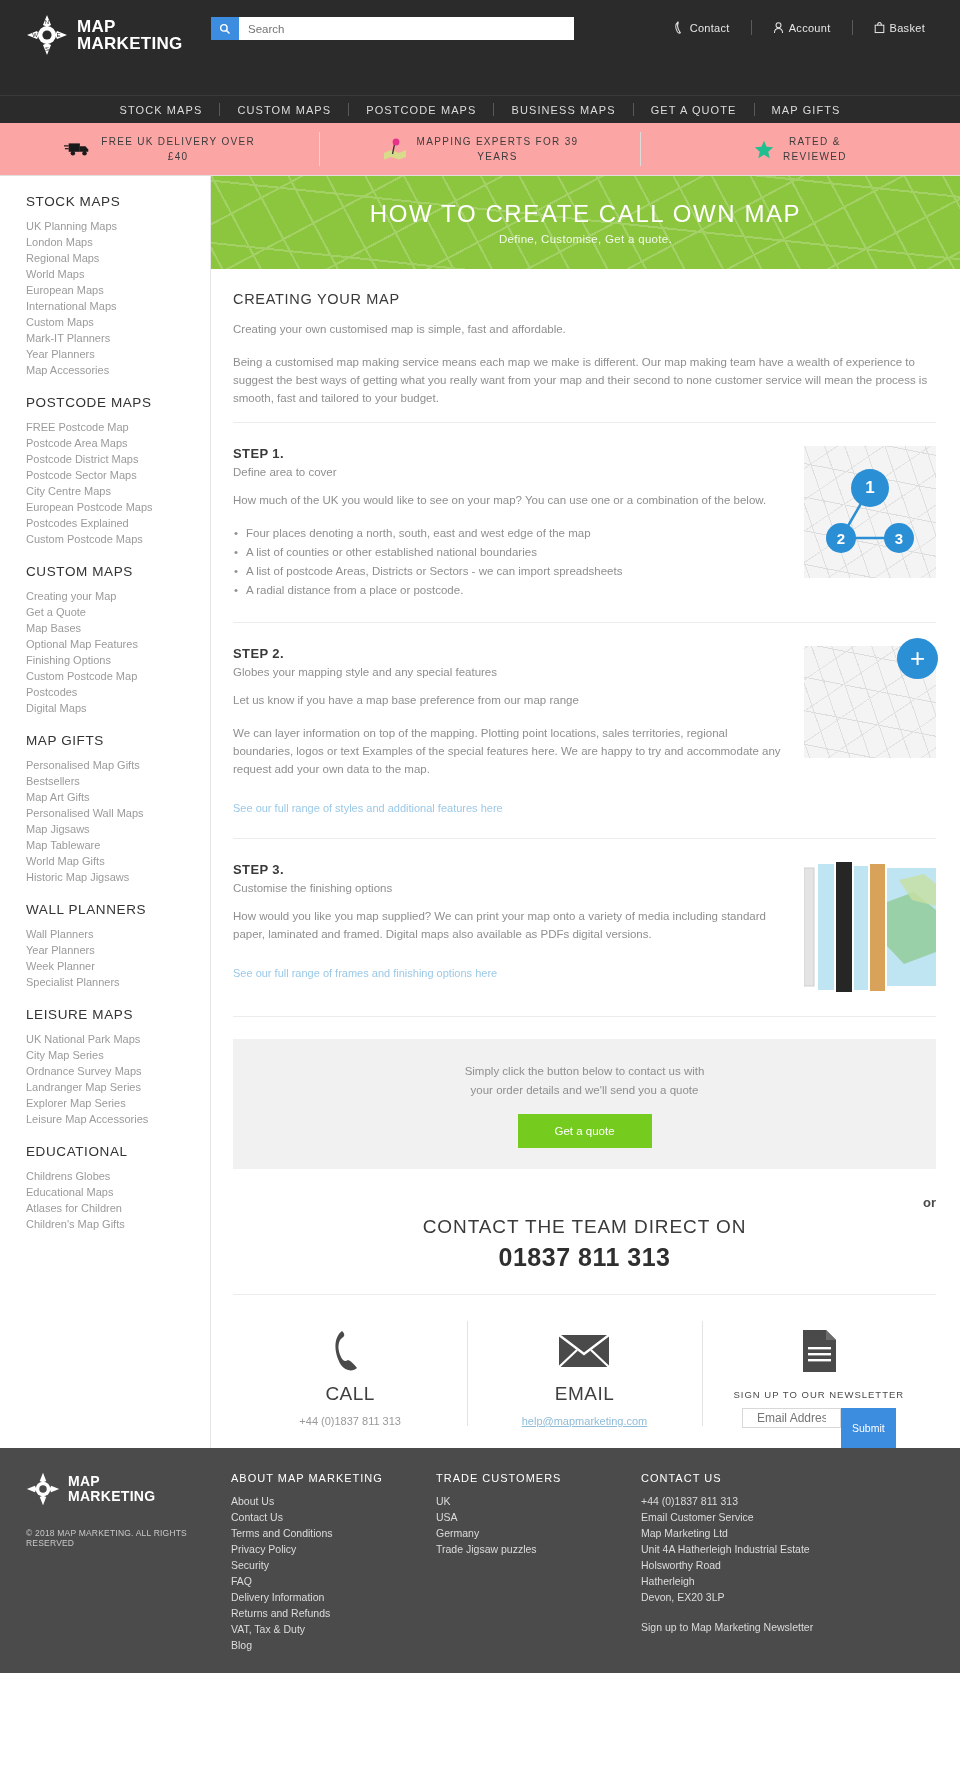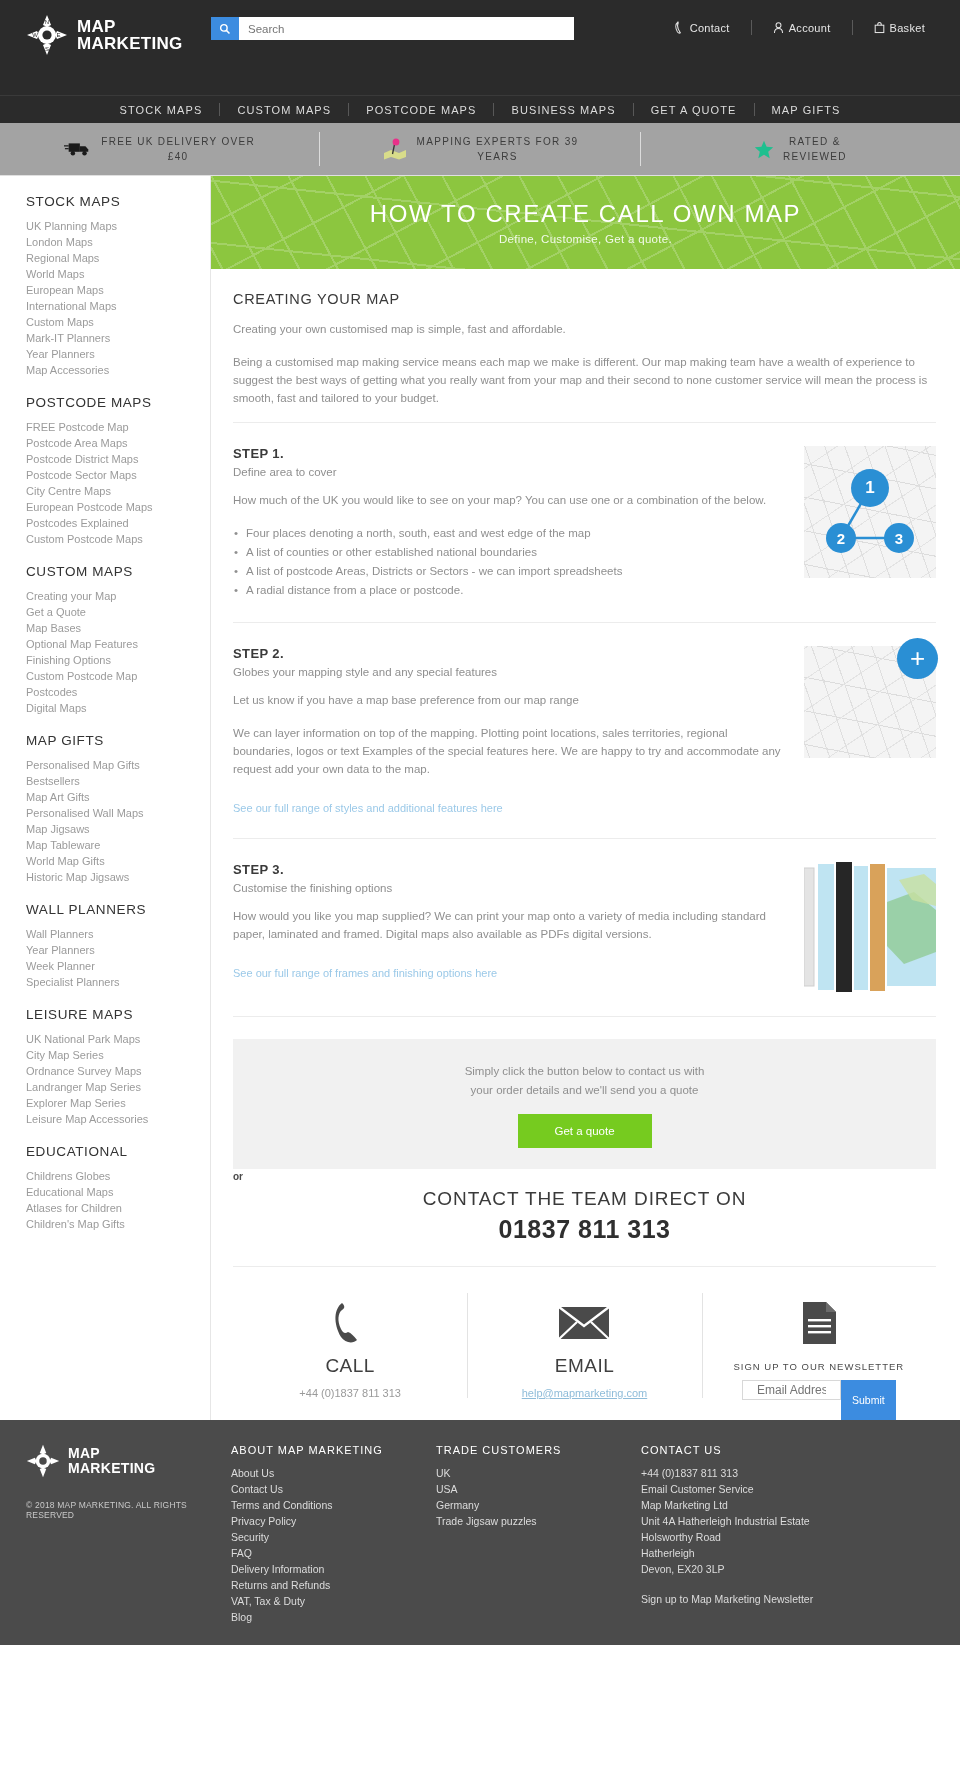--- a/index.html
+++ b/index.html
@@ -39,21 +39,21 @@
     background:#2b2b2b; height:28px; display:flex; justify-content:center;
     align-items:center; border-top:1px solid #3a3a3a;
   }
   .mainnav a {
     color:#dcdcdc; font-size:11px; letter-spacing:1.1px; text-decoration:none; padding:0 17px;
   }
   .mainnav .nd { width:1px; height:13px; background:#585858; }
 
   
   .promo {
-    height:53px; background:#a3a3a3; border-bottom:1px solid #e0e0e0;
+    height:53px; background:#fca5a5; border-bottom:1px solid #e0e0e0;
     display:flex; align-items:center;
   }
   .promo-cell {
     flex:1; display:flex; align-items:center; justify-content:center; gap:9px;
     font-size:10px; letter-spacing:1.3px; color:#3c3c3c; text-align:center; line-height:15px;
   }
   .promo-sep { width:1px; height:34px; background:#dcdcdc; }
 
   
   .page { display:flex; }
@@ -118,21 +118,21 @@
   .divider-line { border-top:1px solid #ececec; }
   .quotebox {
     background:#f1f1f1; padding:23px 0 21px; text-align:center; margin-top:22px;
   }
   .quotebox p { font-size:11.5px; color:#8f8f8f; line-height:19px; margin-bottom:14px; }
   .btn-quote {
     display:inline-block; background:#76cb1f; color:#fff; font-size:11.5px;
     padding:11px 0; width:134px; text-decoration:none; text-align:center; cursor:pointer;
     border:none; font-family:"Liberation Sans", sans-serif;
   }
-  .or { text-align:left; font-size:10px; color:#4a4a4a; font-weight:bold; margin:2px 0 6px; }
+  .or { text-align:right; font-size:13px; color:#4a4a4a; font-weight:bold; margin:26px 0 6px; }
   .ctd { text-align:center; font-size:19px; color:#3a3a3a; letter-spacing:.9px; font-weight:normal; }
   .ctnum { text-align:center; font-size:25px; color:#2f2f2f; font-weight:bold; margin-top:5px; letter-spacing:.5px; }
 
   
   .contactrow { display:flex; margin-top:22px; border-top:1px solid #ececec; padding-top:30px; }
   .ccell { flex:1; text-align:center; padding:0 10px; position:relative; }
   .ccell + .ccell::before {
     content:""; position:absolute; left:0; top:-4px; width:1px; height:105px; background:#e3e3e3;
   }
   .cicon { height:52px; display:flex; align-items:center; justify-content:center; color:#4a4a4a; }

